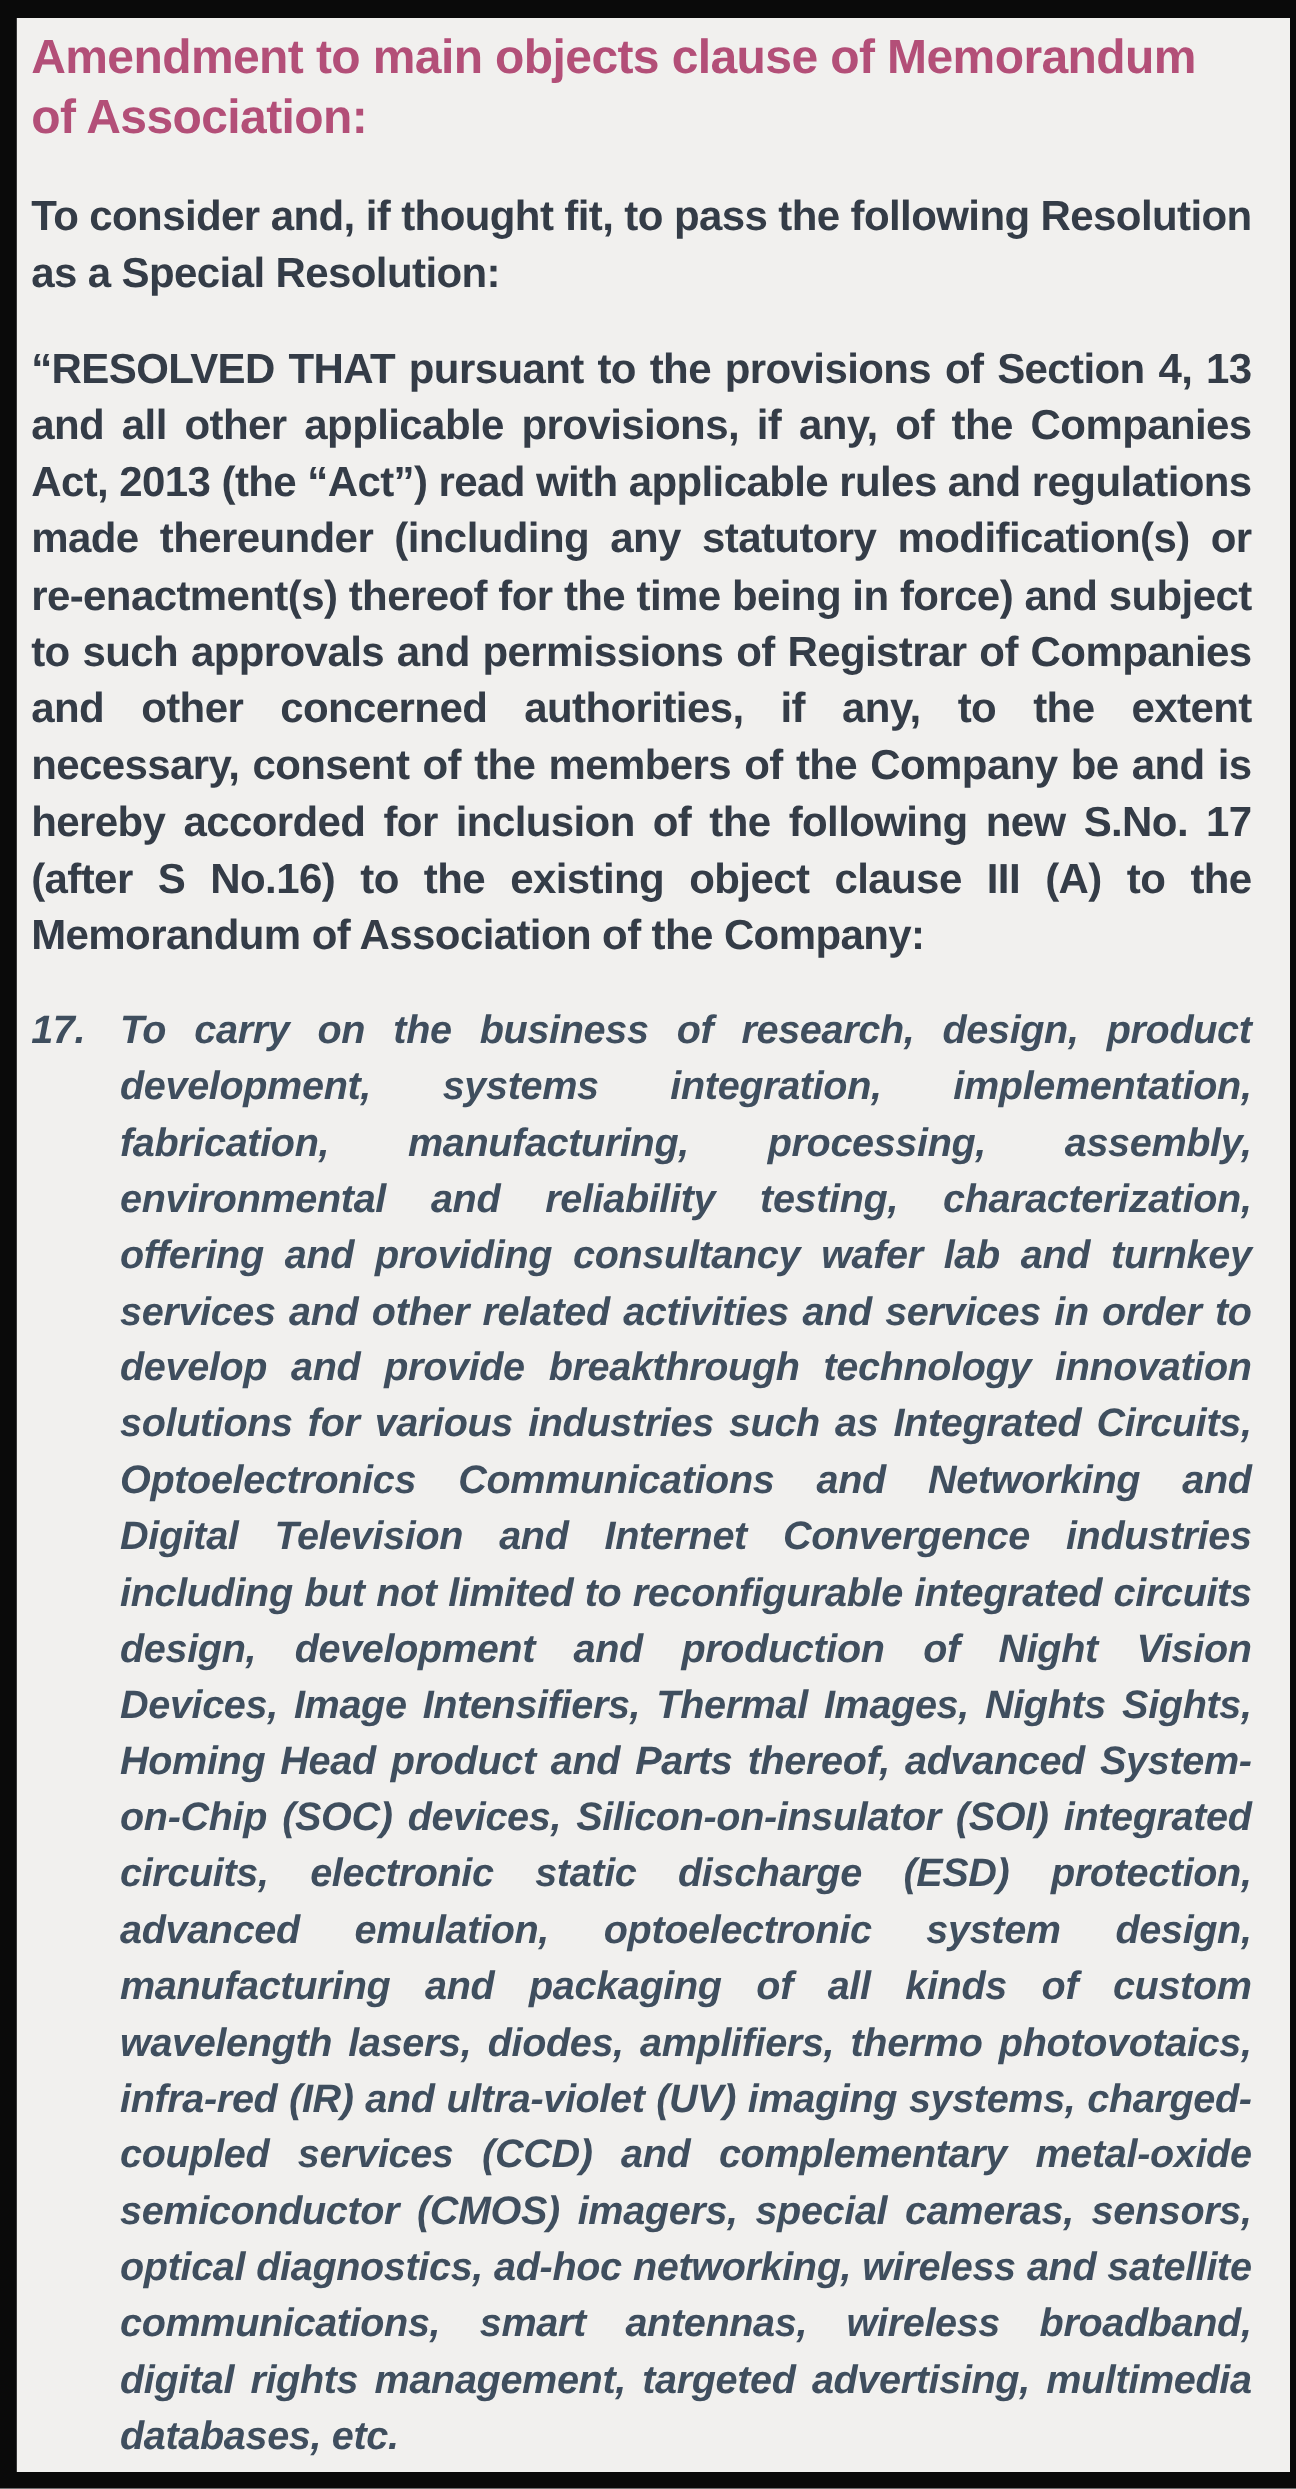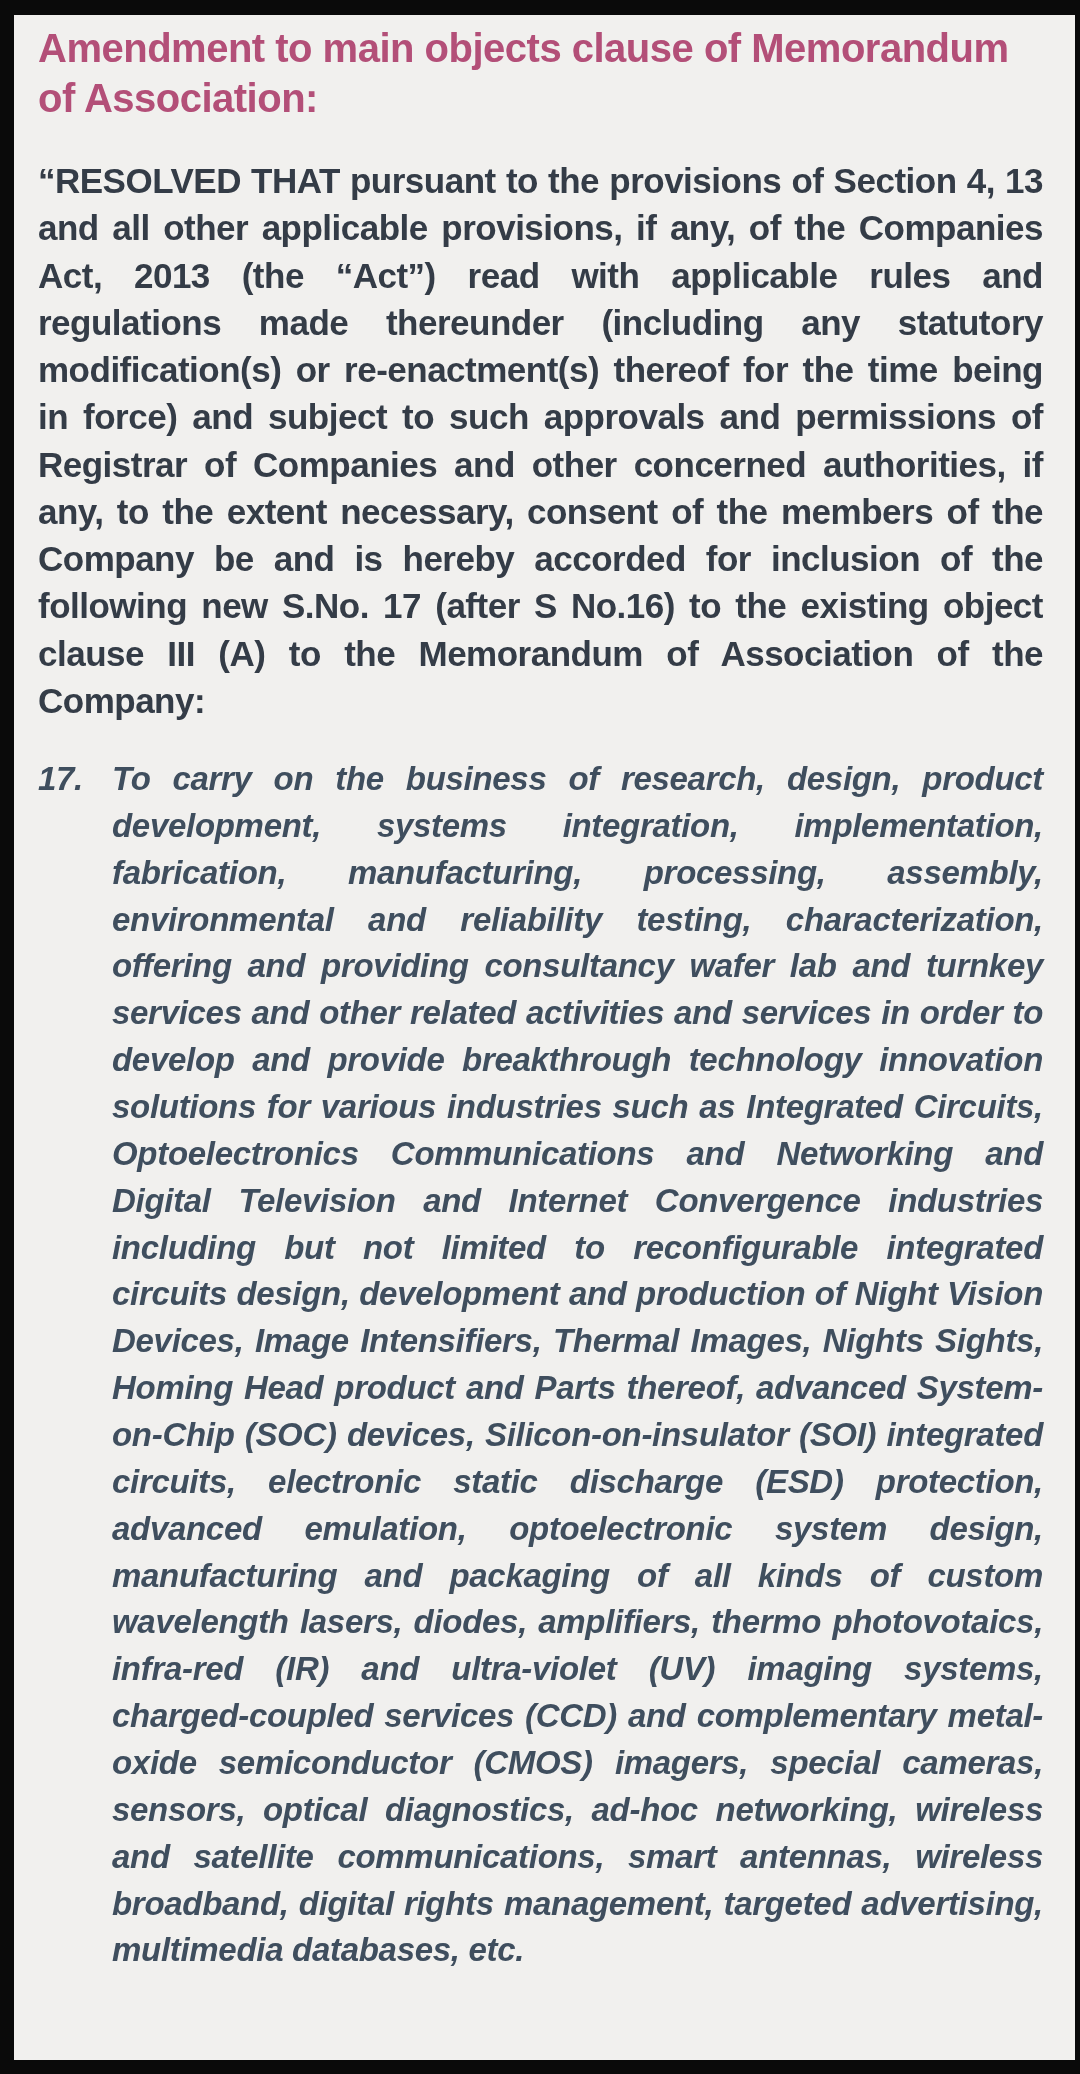--- a/index.html
+++ b/index.html
@@ -17,21 +17,21 @@
     width:1080px;
     height:2074px;
     background:var(--c-bg);
     border-top:15px solid var(--c-frame);
     border-left:14px solid var(--c-frame);
     border-right:5px solid var(--c-frame);
     border-bottom:14px solid var(--c-frame);
     overflow:hidden;
   }
   .content{
-    padding:8px 32px 0 24px;
+    padding:8px 32px 0 12px;
     width:100%;
     height:100%;
   }
   .heading{
     color:var(--c-heading);
     font-size:40px;
     font-weight:bold;
     line-height:1.25;
     letter-spacing:-0.5px;
     margin-bottom:34px;
@@ -66,20 +66,21 @@
   }
 </style>
 </head>
 <body>
 
 <div class="page">
   <div class="content">
 
     <h1 class="heading">Amendment to main objects clause of Memorandum of Association:</h1>
 
+    <p class="para">To consider and, if thought fit, to pass the following Resolution as a Special Resolution:</p>
 
     <p class="para">“RESOLVED THAT pursuant to the provisions of Section 4, 13 and all other applicable provisions, if any, of the Companies Act, 2013 (the “Act”) read with applicable rules and regulations made thereunder (including any statutory modification(s) or re-enactment(s) thereof for the time being in force) and subject to such approvals and permissions of Registrar of Companies and other concerned authorities, if any, to the extent necessary, consent of the members of the Company be and is hereby accorded for inclusion of the following new S.No. 17 (after S No.16) to the existing object clause III (A) to the Memorandum of Association of the Company:</p>
 
     <div class="clause">
       <span class="marker">17.</span>
       <span class="clause-text">To carry on the business of research, design, product development, systems integration, implementation, fabrication, manufacturing, processing, assembly, environmental and reliability testing, characterization, offering and providing consultancy wafer lab and turnkey services and other related activities and services in order to develop and provide breakthrough technology innovation solutions for various industries such as Integrated Circuits, Optoelectronics Communications and Networking and Digital Television and Internet Convergence industries including but not limited to reconfigurable integrated circuits design, development and production of Night Vision Devices, Image Intensifiers, Thermal Images, Nights Sights, Homing Head product and Parts thereof, advanced System-on-Chip (SOC) devices, Silicon-on-insulator (SOI) integrated circuits, electronic static discharge (ESD) protection, advanced emulation, optoelectronic system design, manufacturing and packaging of all kinds of custom wavelength lasers, diodes, amplifiers, thermo photovotaics, infra-red (IR) and ultra-violet (UV) imaging systems, charged-coupled services (CCD) and complementary metal-oxide semiconductor (CMOS) imagers, special cameras, sensors, optical diagnostics, ad-hoc networking, wireless and satellite communications, smart antennas, wireless broadband, digital rights management, targeted advertising, multimedia databases, etc.</span>
     </div>
 
   </div>
 </div>

